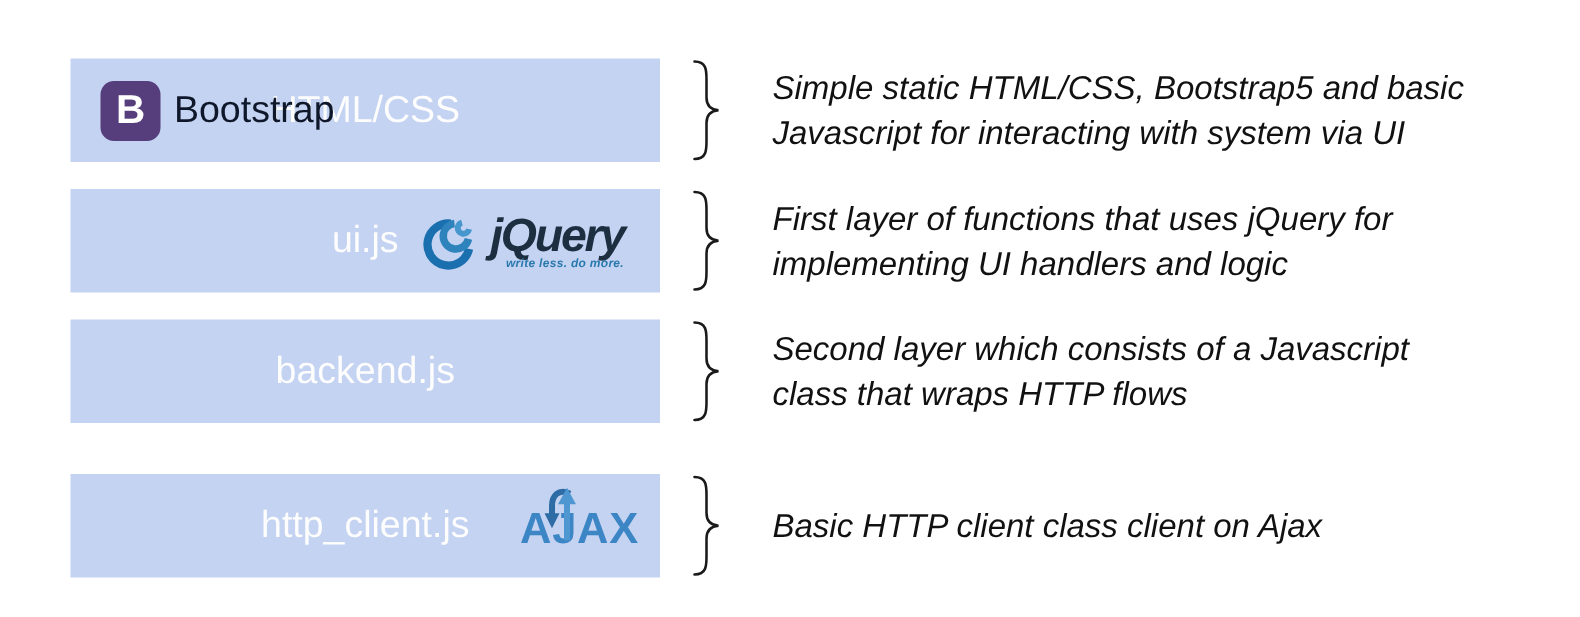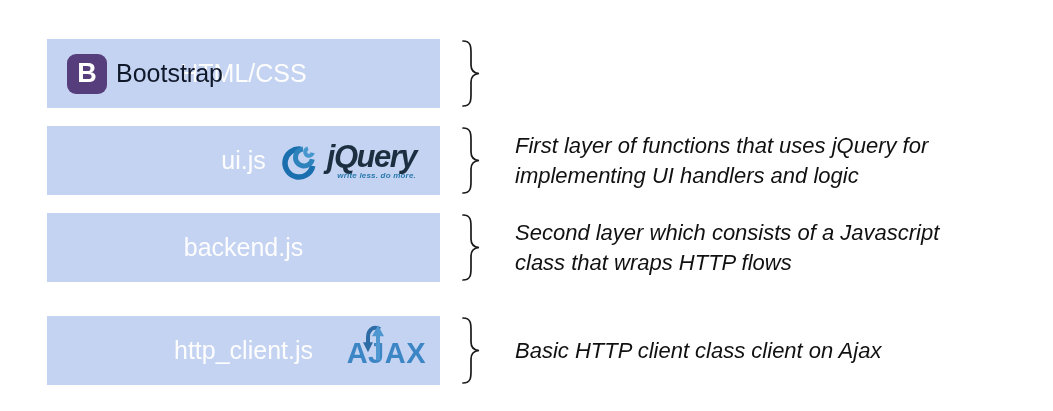--- a/index.html
+++ b/index.html
@@ -80,20 +80,24 @@
     <div class="bar">
       <span class="bs-logo">
         <span class="bs-b">B</span>
         <span class="bs-text">Bootstrap</span>
       </span>
       <span class="bar-label shift-right">HTML/CSS</span>
     </div>
     <svg class="brace" width="24" height="69" viewBox="0 0 24 69">
       <path d="M4 2 C12 2 12 8 12 14 L12 26 C12 31 14 34 20 34.5 C14 35 12 38 12 43 L12 55 C12 61 12 67 4 67" fill="none" stroke="#1a1a1a" stroke-width="1.7" stroke-linecap="round"></path>
     </svg>
+    <div class="desc">
+      <div>Simple static HTML/CSS, Bootstrap5 and basic</div>
+      <div>Javascript for interacting with system via UI</div>
+    </div>
   </div>
 
   <div class="row" style="top:126px">
     <div class="bar">
       <span class="bar-label">ui.js</span>
       <span class="jq-logo">
         <svg width="42" height="40" viewBox="0 0 42 40">
           <g fill="none">
             <circle cx="19" cy="22" r="14" stroke="#1a6fae" stroke-width="5.5" stroke-dasharray="64 88" transform="rotate(12 19 22)"></circle>
             <circle cx="24" cy="16.5" r="8.5" stroke="#2e83bd" stroke-width="5" stroke-dasharray="37 54" transform="rotate(12 24 16.5)"></circle>

